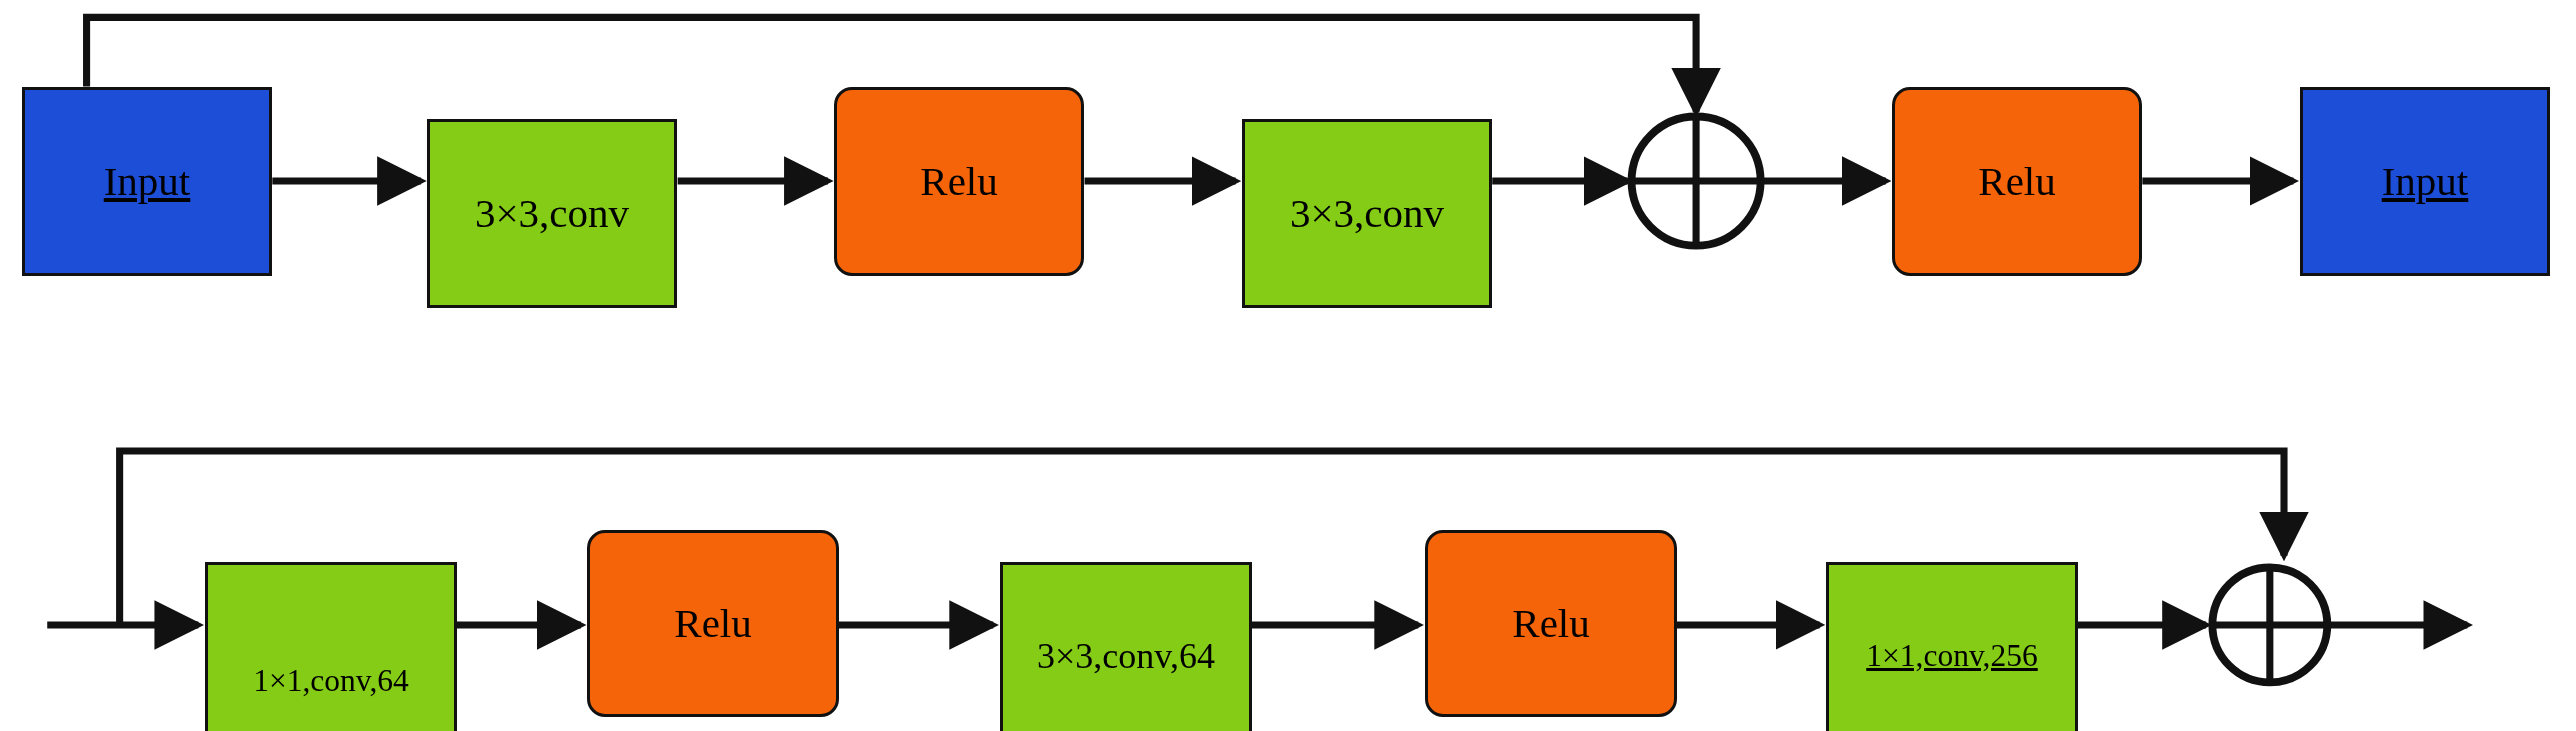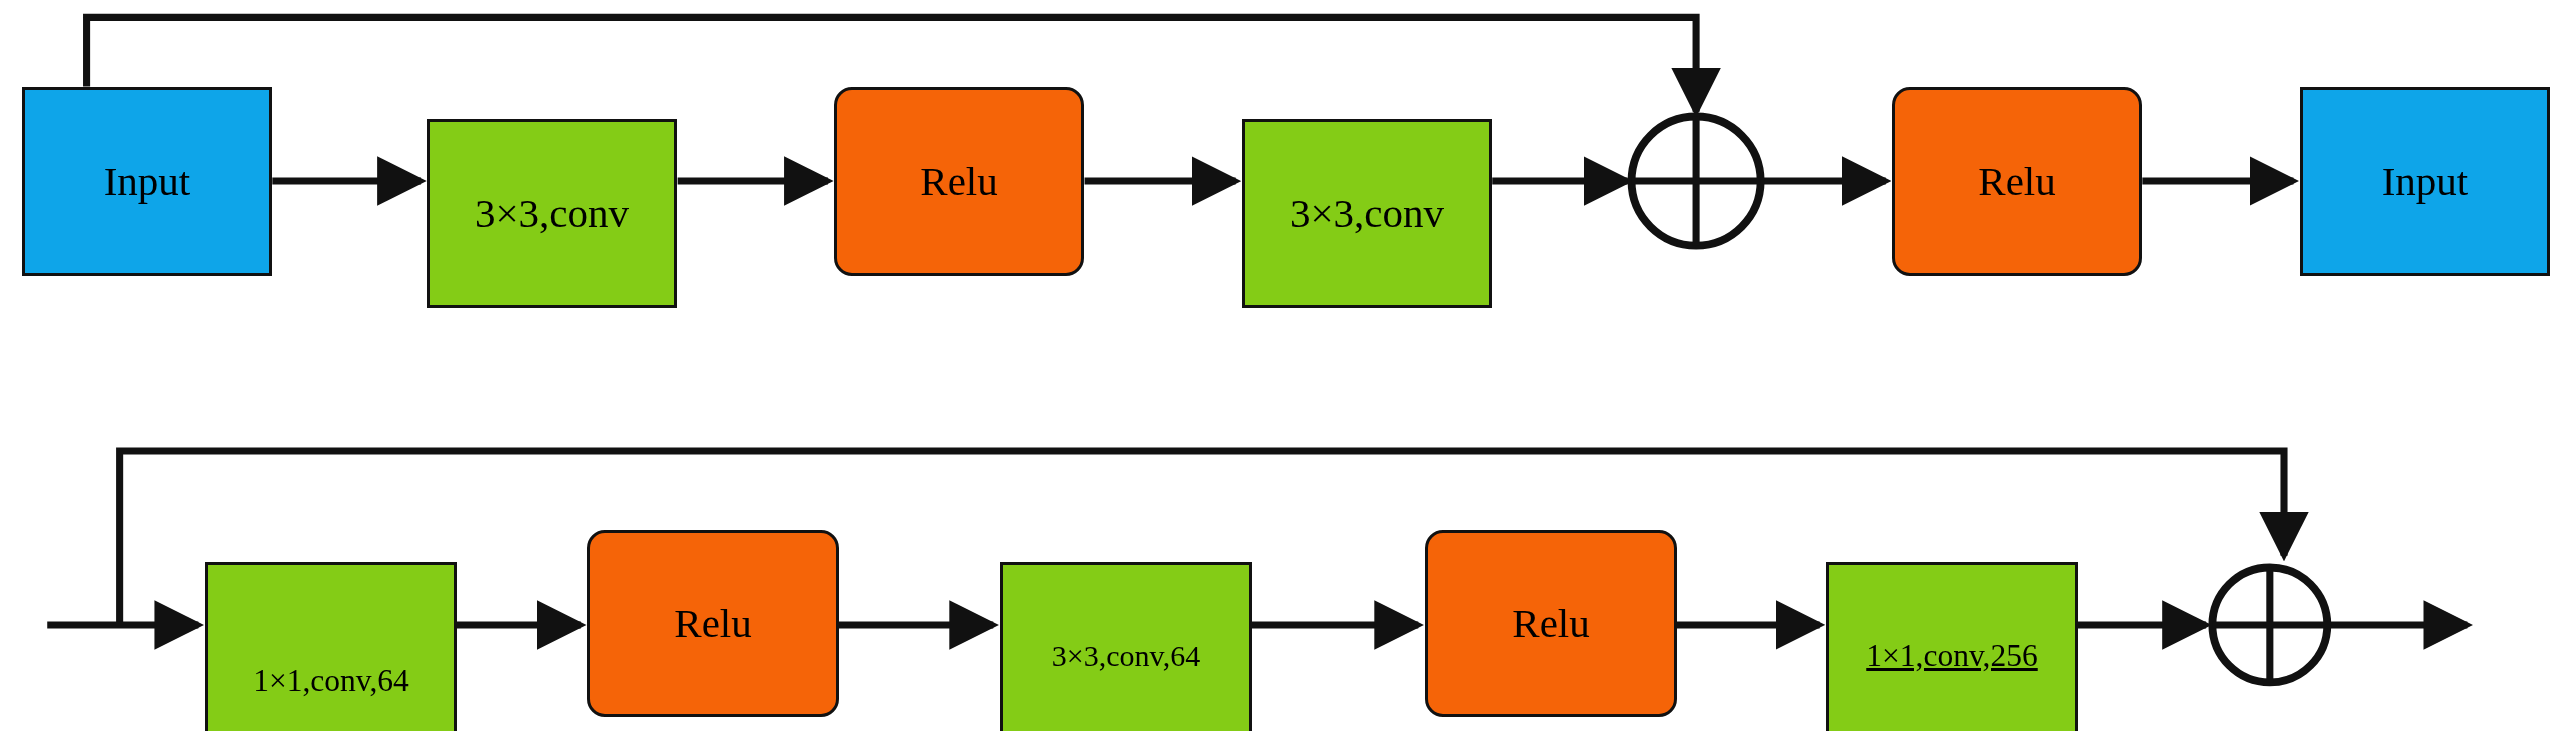--- a/index.html
+++ b/index.html
@@ -21,21 +21,21 @@
     border: 3.9px solid #111111;
     display: flex;
     align-items: center;
     justify-content: center;
     color: #000000;
     text-align: center;
     line-height: 1;
     white-space: nowrap;
     user-select: none;
   }
-  .node.fill-yellow { background: #0ea5e9; }
+  .node.fill-yellow { background: #1d4ed8; text-decoration: underline; }
   .node.fill-green  { background: #84cc16; margin-top: 32px; }
   .node.fill-orange { background: #F56408; border-radius: 18px; }
   .node-label {
     display: block;
     font-family: "Liberation Serif", "DejaVu Serif", serif;
     font-weight: 400;
   }
   .svg-layer {
     position: absolute;
     left: 0;
@@ -146,21 +146,21 @@
 
   <div class="node fill-green" style="left:205px; top:530px; width:252px; height:237px;">
     <span class="node-label" style="font-size:31.5px;">1×1,conv,64</span>
   </div>
 
   <div class="node fill-orange" style="left:587px; top:530px; width:252px; height:187px;">
     <span class="node-label" style="font-size:41px;">Relu</span>
   </div>
 
   <div class="node fill-green" style="left:1000px; top:530px; width:252px; height:187px;">
-    <span class="node-label" style="font-size:30px;text-align:center;">3×3,conv,64</span>
+    <span class="node-label" style="font-size:36px;text-align:center;">3×3,conv,64</span>
   </div>
 
   <div class="node fill-orange" style="left:1425px; top:530px; width:252px; height:187px;">
     <span class="node-label" style="font-size:41px;">Relu</span>
   </div>
 
   <div class="node fill-green" style="left:1826px; top:530px; width:252px; height:187px;text-decoration:underline;">
     <span class="node-label" style="font-size:31.5px;">1×1,conv,256</span>
   </div>
 

